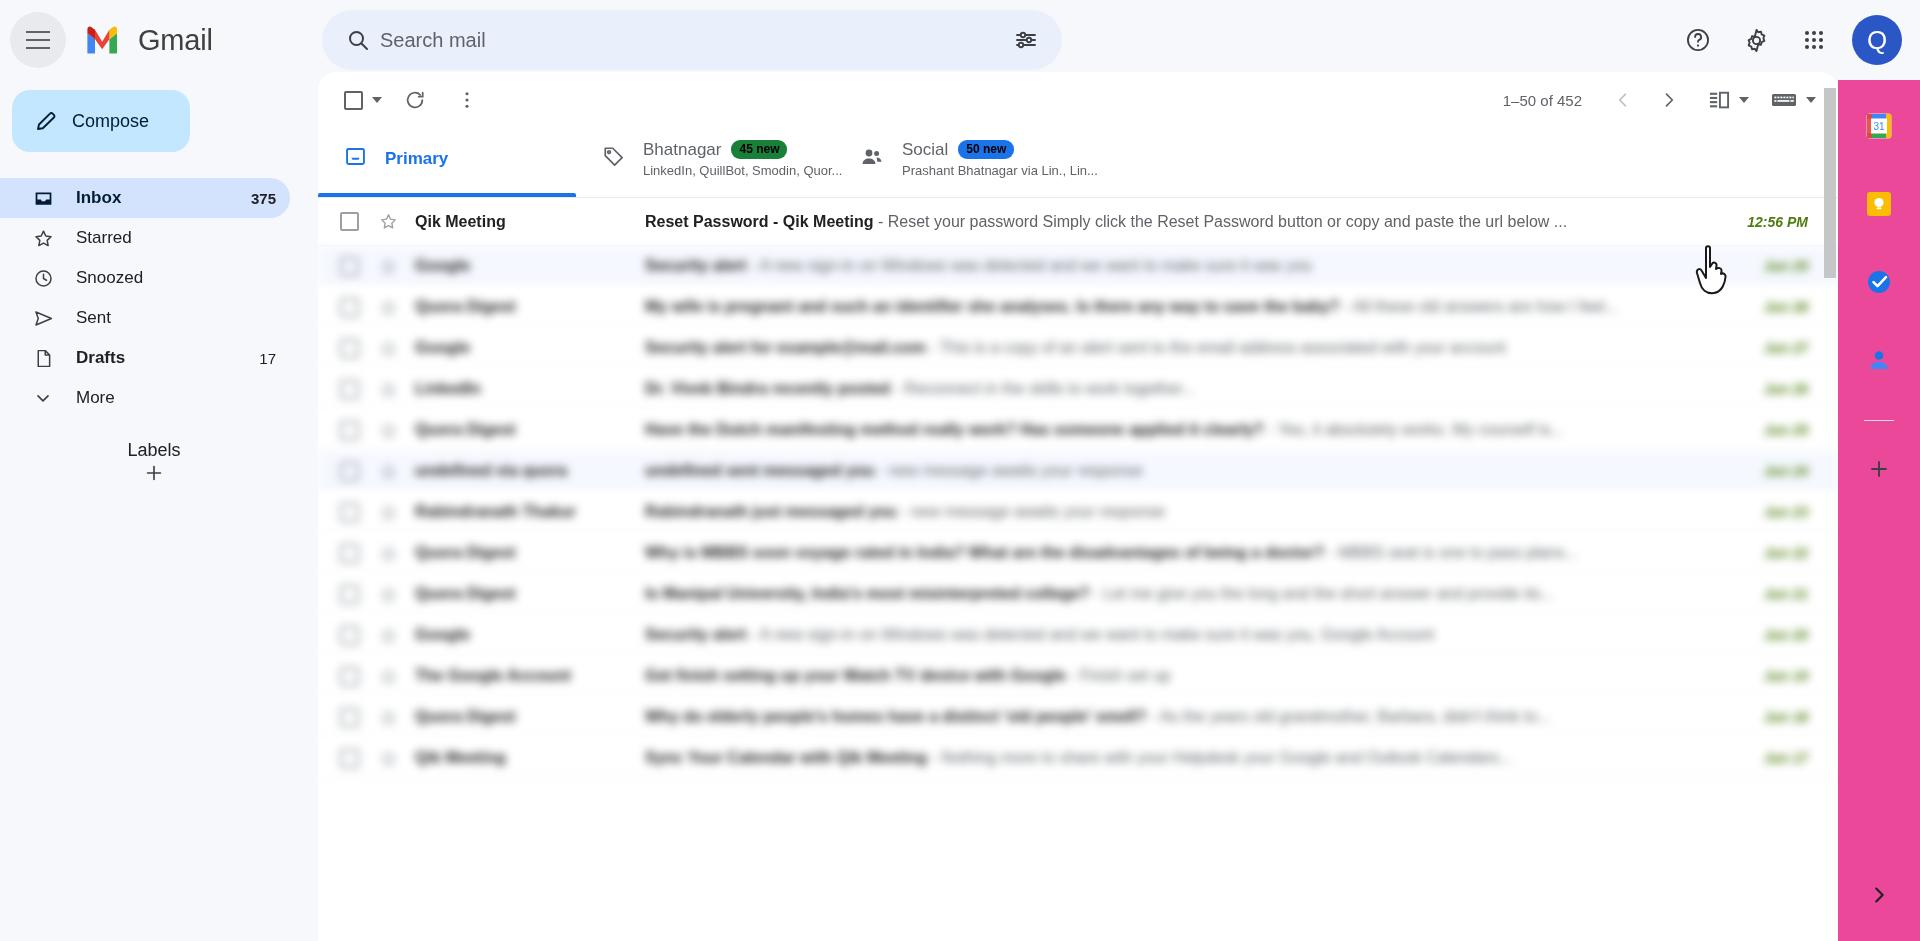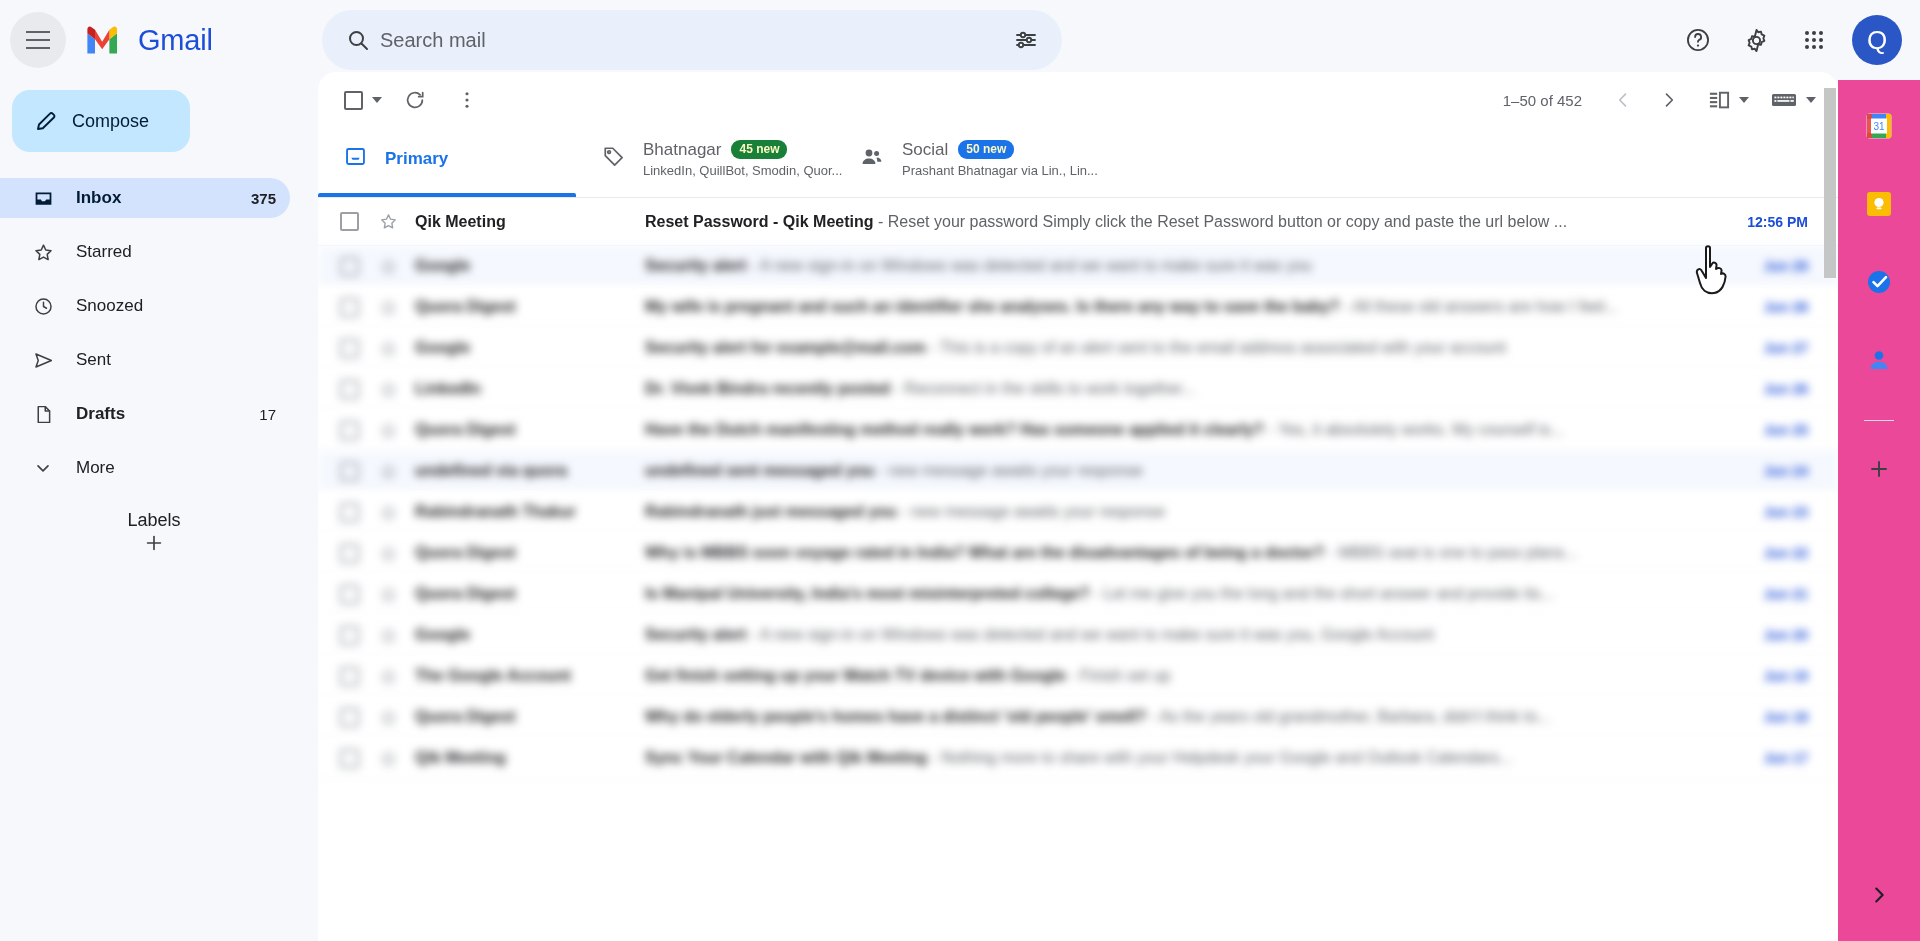--- a/index.html
+++ b/index.html
@@ -21,21 +21,21 @@
     background: #e8eaee; display: flex; align-items: center; justify-content: center;
     cursor: pointer; flex: 0 0 auto;
   }
   .hamburger-btn span {
     display: block; width: 24px; height: 2px; background: #5f6368; margin: 3px 0;
   }
   .hb-inner { display: flex; flex-direction: column; }
   .brand { display: flex; align-items: center; margin-left: 18px; cursor: pointer; }
   .gmail-m { width: 44px; height: 34px; }
   .brand-name {
-    font-size: 29px; color: #1d4ed8; margin-left: 10px;
+    font-size: 29px; color: #404040; margin-left: 10px;
     letter-spacing: -0.2px; font-weight: 400;
   }
 
   .search-wrap {
     position: absolute; left: 322px; top: 10px; width: 740px; height: 60px;
     background: #eaf0fb; border-radius: 30px; display: flex; align-items: center;
     padding: 0 14px; cursor: text;
   }
   .search-icon { width: 44px; display:flex; align-items:center; justify-content:center; }
   .search-input {
@@ -70,21 +70,21 @@
   .compose-btn {
     display: flex; align-items: center; height: 62px; width: 178px;
     margin: 0 0 0 12px; border-radius: 18px; background: #c2e7ff;
     padding-left: 22px; cursor: pointer; gap: 14px;
   }
   .compose-label { font-size: 18px; color: #001d35; }
 
   .nav-list { margin-top: 26px; }
   .nav-item {
     display: flex; align-items: center; height: 40px; padding: 0 14px 0 32px;
-    border-radius: 0 20px 20px 0; cursor: pointer; margin-bottom: 14px;
+    border-radius: 0 20px 20px 0; cursor: pointer; margin-bottom: 0;
     width: 290px; gap: 22px;
   }
   .nav-item.active { background: #d3e3fd; }
   .nav-label { font-size: 17px; color: #202124; flex: 1; }
   .nav-item.active .nav-label { font-weight: bold; color: #001d35; }
   .nav-item.bold .nav-label { font-weight: bold; }
   .nav-count { font-size: 15px; color: #202124; }
   .nav-item.active .nav-count { font-weight: bold; }
   .nav-icon { width: 22px; display: flex; align-items: center; justify-content: center; flex:0 0 22px;}
 
@@ -151,21 +151,21 @@
   .tab-social { width: 258px; }
   .tab-text-wrap { display: flex; flex-direction: column; justify-content: center; }
   .tab-head { display: flex; align-items: center; gap: 10px; }
   .tab-label { font-size: 17px; color: #5f6368; }
   .tab.selected .tab-label { color: #1a73e8; font-weight: bold; }
   .tab-sub {
     font-size: 13px; color: #5f6368; margin-top: 3px; max-width: 200px;
     white-space: nowrap; overflow: hidden; text-overflow: ellipsis;
   }
   .badge {
-    font-size: 12px; font-weight: bold; color: #fef9c3; border-radius: 9px;
+    font-size: 12px; font-weight: bold; color: #000000; border-radius: 9px;
     padding: 2px 8px; line-height: 1.3;
   }
   .badge-green { background: #188038; }
   .badge-blue { background: #1a73e8; }
   .tab-underline {
     position: absolute; left: 0; bottom: 0; height: 4px; width: 100%;
     background: #1a73e8; border-radius: 2px 2px 0 0;
   }
 
   
@@ -188,21 +188,21 @@
     flex: 0 0 210px;
   }
   .m-body {
     flex: 1; font-size: 16px; white-space: nowrap; overflow: hidden;
     text-overflow: ellipsis; padding-right: 24px;
   }
   .m-subject { color: #202124; font-weight: bold; margin-left: 20px; }
   .m-snippet { color: #5f6368; font-weight: normal; }
   .m-time {
     width: 110px; text-align: right; padding-right: 30px; font-size: 14px;
-    color: #1d4ed8; font-weight: bold; flex: 0 0 110px;
+    color: #4d7c0f; font-weight: bold; flex: 0 0 110px; font-style: italic;
   }
   .blurred { filter: blur(4.2px); }
 
   
   .scrollbar {
     position: absolute; right: 2px; top: 0; width: 12px; height: 100%;
   }
   .scroll-thumb {
     position: absolute; top: 16px; width: 12px; height: 190px;
     background: #c4c7c5; border-radius: 0;

